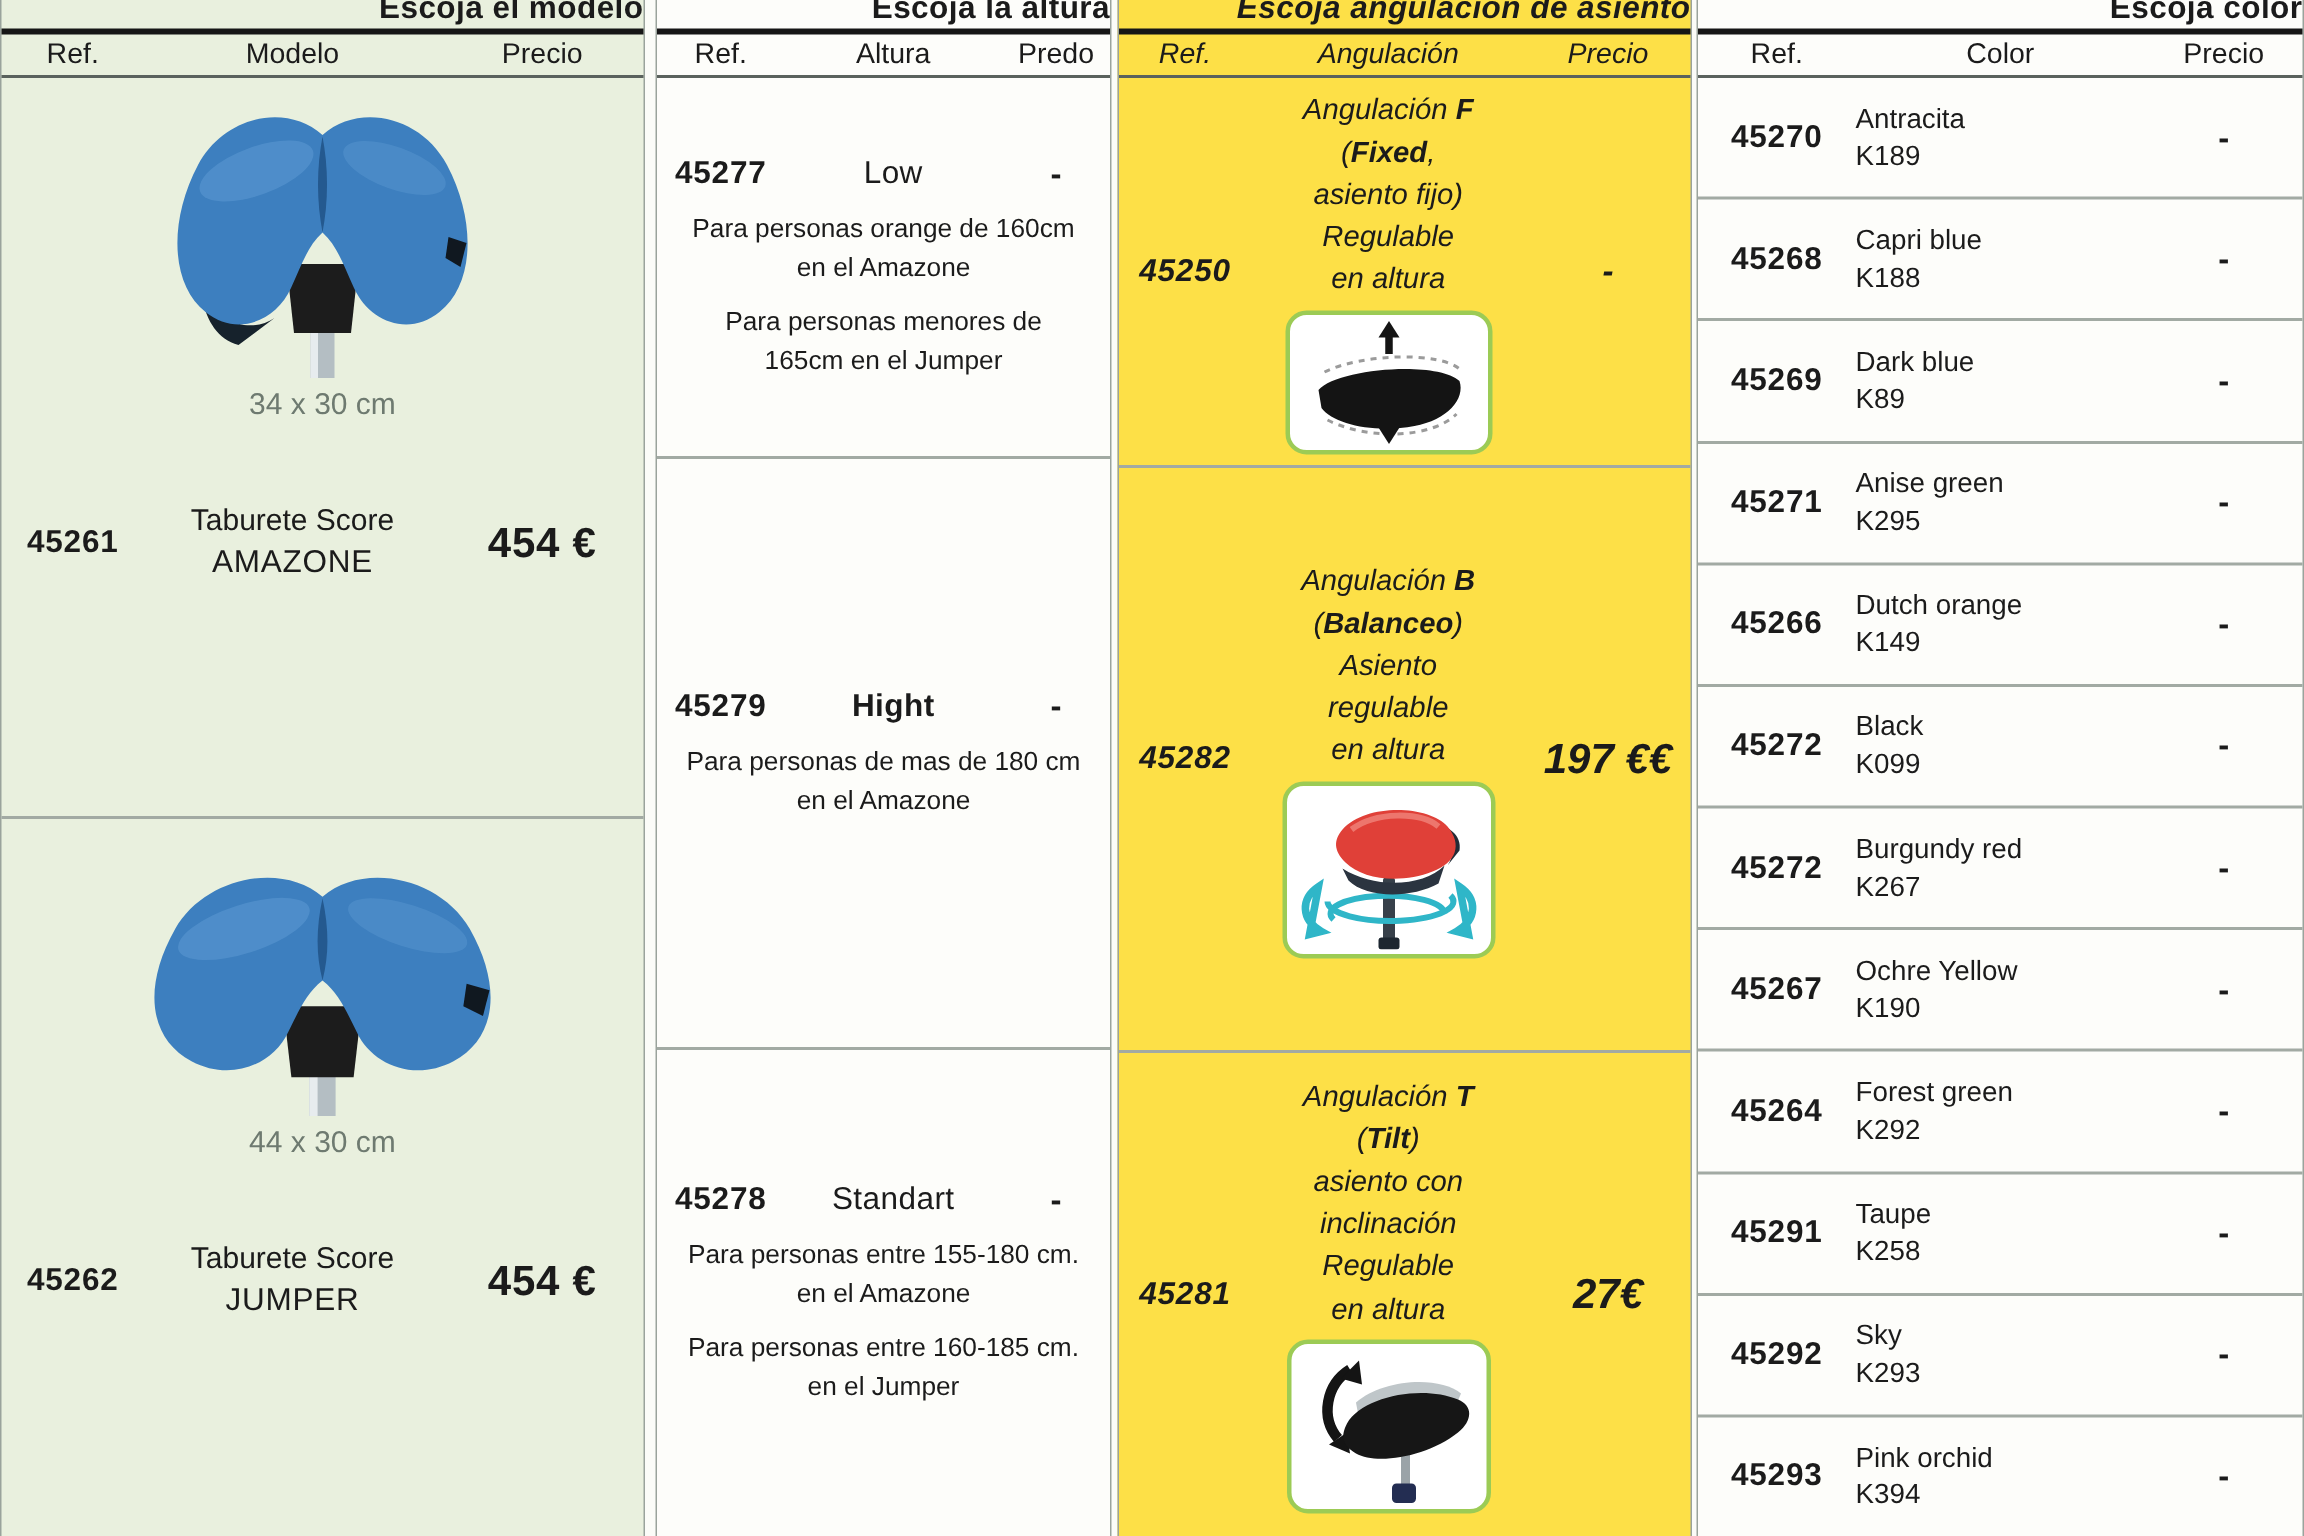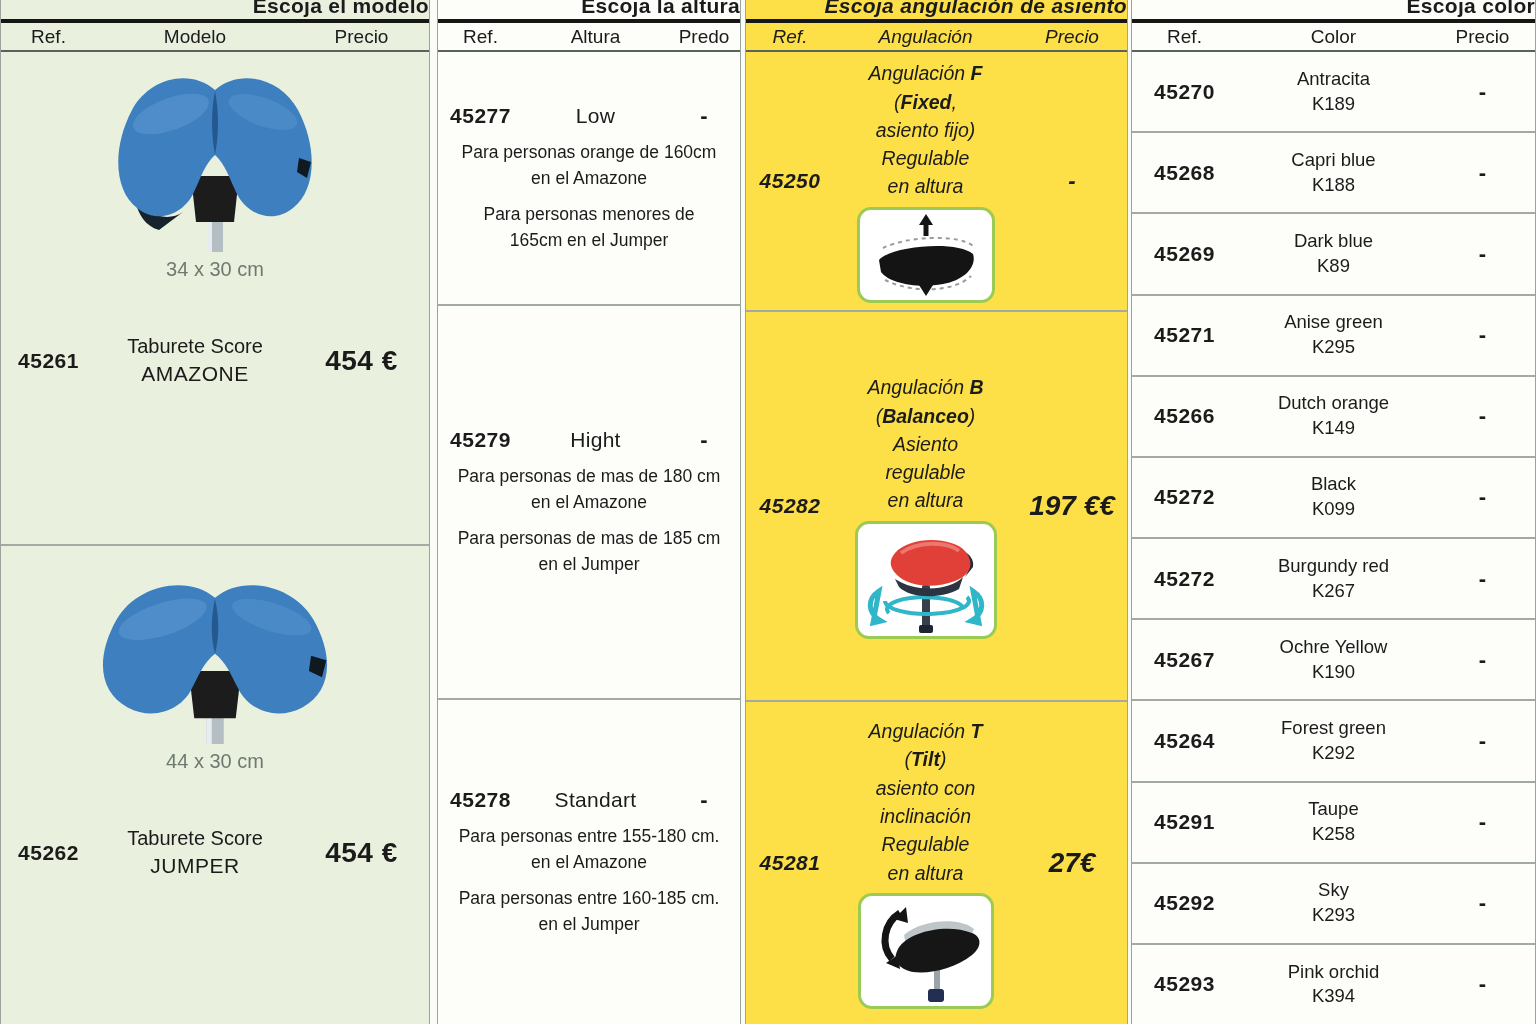--- a/index.html
+++ b/index.html
@@ -64,21 +64,21 @@
   .g-mid { flex:1; display:flex; flex-direction:column; align-items:center; }
   .g-text { text-align:center; font-size:19.5px; line-height:1.45; }
   .g-text b { font-weight:bold; }
   .g-price { font-weight:bold; font-size:28px; text-align:center; }
   .iconbox { background:#fff; border:3px solid #9ccb55; border-radius:14px;
              margin-top:6px; display:flex; align-items:center; justify-content:center; }
 
   
   .c-row { flex:1; display:flex; align-items:center; border-bottom:2px solid #a2aaa3; }
   .c-row:last-child { border-bottom:none; }
-  .c-name { text-align:center; font-size:18.5px; line-height:1.35; }
+  .c-name { font-size:18.5px; line-height:1.35; }
 </style>
 </head>
 <body>
 
 <div class="col col-modelo">
   <div class="title">
     <span>Escoja el modelo</span>
   </div>
   <div class="subhead">
     <span class="sh w-ref1">Ref.</span>
@@ -154,25 +154,24 @@
       <span class="a-label w-mid2">Low</span>
       <span class="dash w-pr2">-</span>
     </div>
     <div class="a-desc">Para personas orange de 160cm en el Amazone</div>
     <div class="a-desc">Para personas menores de 165cm en el Jumper</div>
   </div>
 
   <div class="a-row r2">
     <div class="a-line">
       <span class="refnum w-ref2">45279</span>
-      <span class="a-label w-mid2" style="font-weight:normal">Hight</span>
+      <span class="a-label w-mid2" style="font-weight:bold">Hight</span>
       <span class="dash w-pr2">-</span>
     </div>
     <div class="a-desc">Para personas de mas de 180 cm en el Amazone</div>
-    <div class="a-desc">Para personas de mas de 185 cm en el Jumper</div>
   </div>
 
   <div class="a-row r3">
     <div class="a-line">
       <span class="refnum w-ref2">45278</span>
       <span class="a-label w-mid2">Standart</span>
       <span class="dash w-pr2">-</span>
     </div>
     <div class="a-desc">Para personas entre 155-180 cm. en el Amazone</div>
     <div class="a-desc">Para personas entre 160-185 cm. en el Jumper</div>

